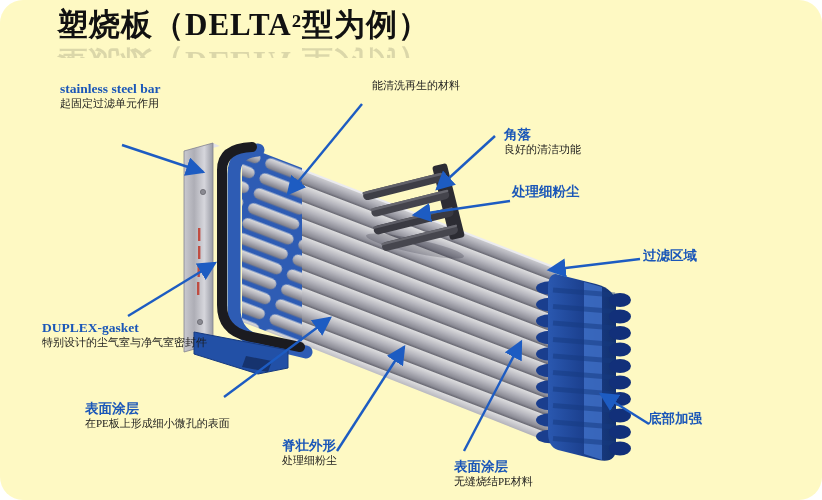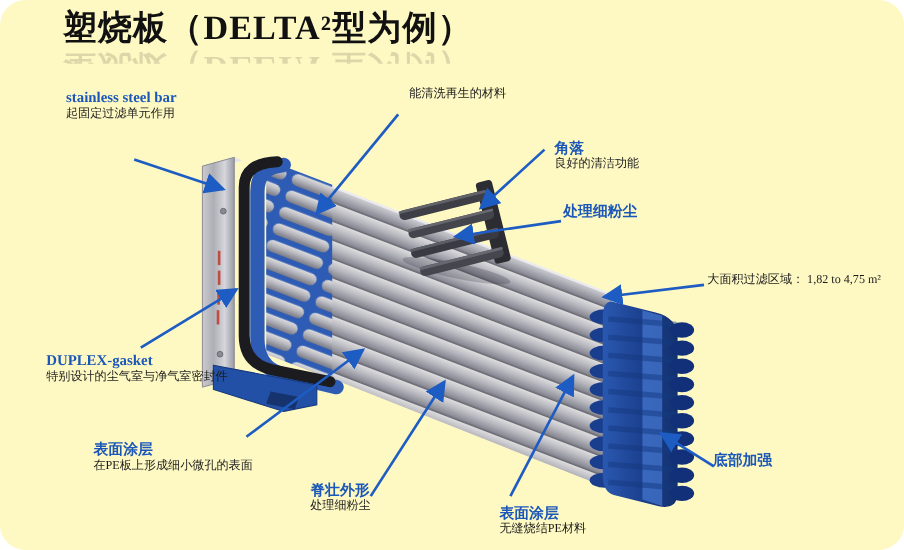--- a/index.html
+++ b/index.html
@@ -181,21 +181,21 @@
     <div class="d">能清洗再生的材料</div>
   </div>
   <div class="ann ann-corner">
     <div class="t">角落</div>
     <div class="d">良好的清洁功能</div>
   </div>
   <div class="ann ann-hollow">
     <div class="t">处理细粉尘</div>
   </div>
   <div class="ann ann-filter-area">
-    <div class="d">大面积过滤区域： 1,82 to 4,75 m²</div>
+    <div class="t">过滤区域</div>
   </div>
   <div class="ann ann-duplex">
     <div class="t">DUPLEX-gasket</div>
     <div class="d">特别设计的尘气室与净气室密封件</div>
   </div>
   <div class="ann ann-ridge">
     <div class="t">脊壮外形</div>
     <div class="d">处理细粉尘</div>
   </div>
   <div class="ann ann-coating">

